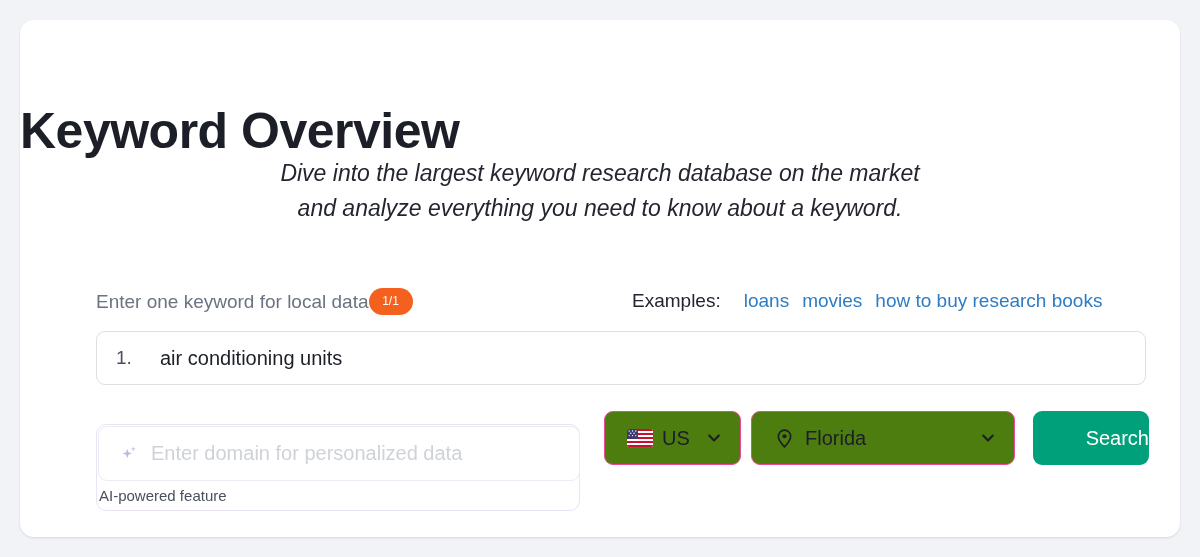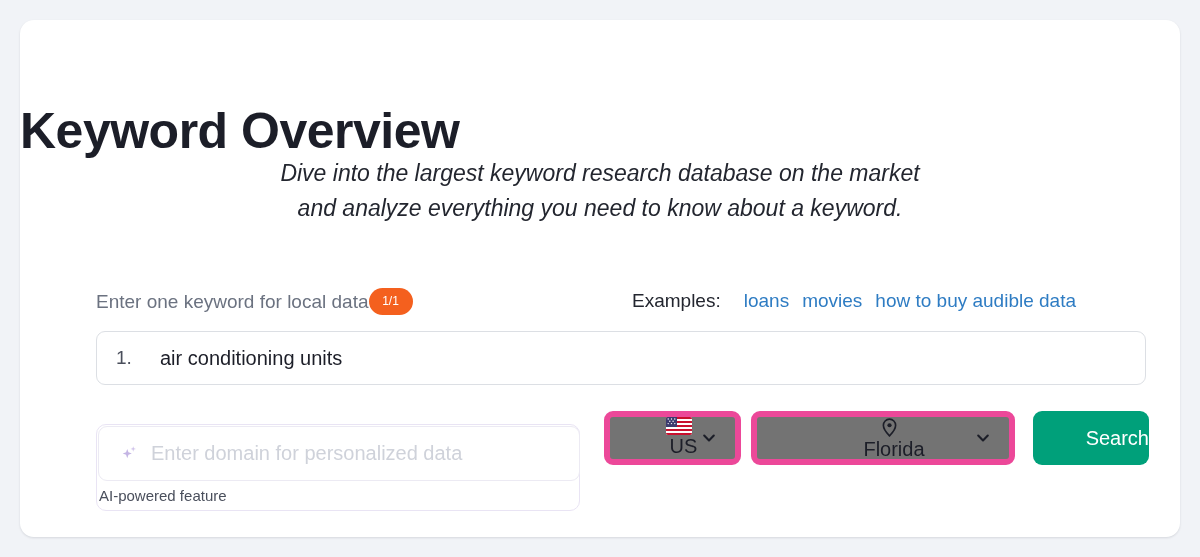--- a/index.html
+++ b/index.html
@@ -191,27 +191,26 @@
     padding-left: 0;
     font-size: 15px;
     color: #4a4f5c;
     line-height: 26px;
   }
 
   .select-box {
     position: absolute;
     box-sizing: border-box;
     height: 54px;
-    border: 6px solid #ec4899;
+    border: 1px solid #ec4899;
     border-radius: 9px;
-    background: #737373;
+    background: #4d7c0f;
     display: flex;
     align-items: center;
     cursor: pointer;
-    flex-direction: column;
   }
   .country-select {
     left: 508px;
     top: 0;
     width: 137px;
     padding-left: 22px;
   }
   .location-select {
     left: 655px;
     top: 0;
@@ -281,21 +280,21 @@
 
     <div class="label-row">
       <span class="label-text">Enter one keyword for local data</span>
       <span class="badge">1/1</span>
     </div>
 
     <div class="examples">
       <span class="examples-label">Examples:</span>
       <a class="example-link" href="#">loans</a>
       <a class="example-link" href="#">movies</a>
-      <a class="example-link" href="#">how to buy audible data</a>
+      <a class="example-link" href="#">how to buy research books</a>
     </div>
 
     <div class="keyword-field">
       <span class="keyword-index">1.</span>
       <span class="keyword-value" title="Enter keyword">air conditioning units</span>
     </div>
 
     <div class="controls-row">
 
       <div class="domain-wrap">

